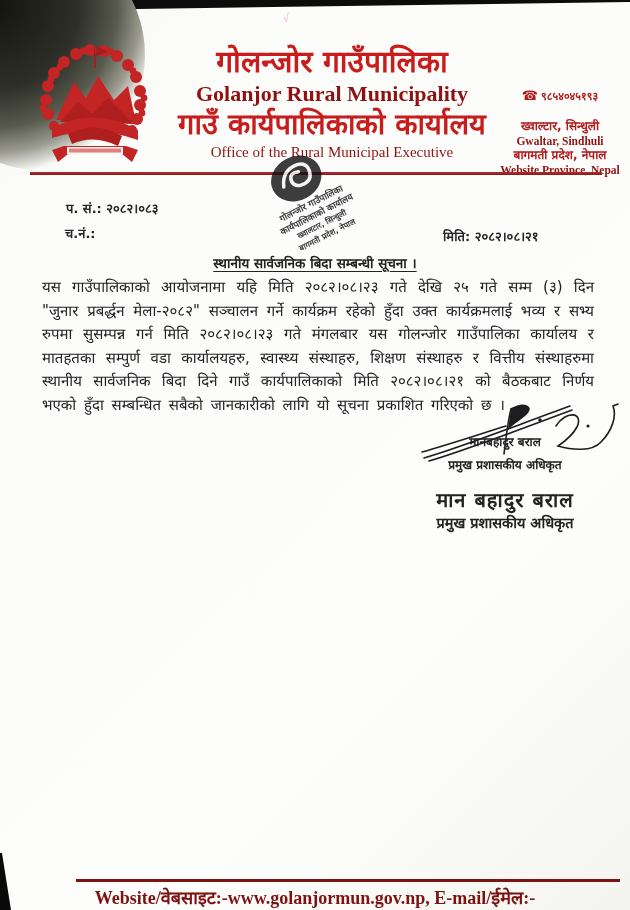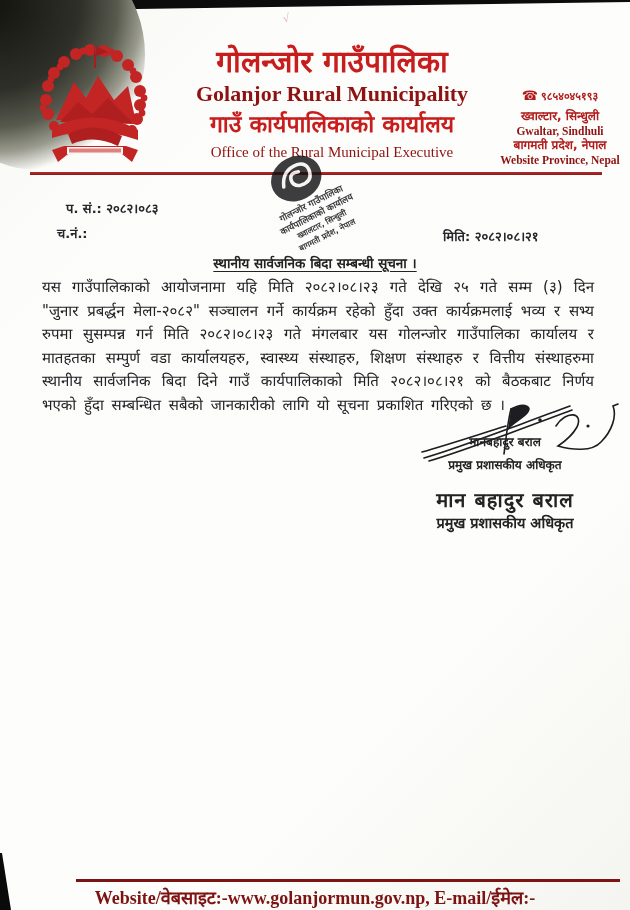--- a/index.html
+++ b/index.html
@@ -16,39 +16,39 @@
   .scan-corner{position:absolute;top:-60px;left:-70px;width:215px;height:230px;border-radius:50%;
     background:radial-gradient(circle at 30% 28%, #14140f 0%, #2e2f28 38%, #585a4e 55%, #9a9b8e 66%, rgba(250,250,247,0) 76%);}
   .scan-left-strip{position:absolute;left:0;top:853px;width:11px;height:57px;background:#0a0a0a;
     clip-path:polygon(0 0,18% 0,100% 100%,0 100%);}
   .scan-smudge{position:absolute;top:12px;left:283px;color:#d97b86;opacity:.55;font-size:11px;transform:rotate(-12deg);}
   
   .logo{position:absolute;left:34px;top:42px;width:120px;height:134px;}
   .head-center{position:absolute;left:148px;top:44px;width:368px;text-align:center;}
   .h-np1{font-size:30px;line-height:36px;font-weight:700;color:#c81d1d;letter-spacing:0px;}
   .h-en1{font-family:"Liberation Serif","DejaVu Serif",serif;font-size:22px;line-height:27px;font-weight:700;color:#8f1212;}
-  .h-np2{font-size:23px;line-height:34px;font-weight:700;color:#c81d1d;}
+  .h-np2{font-size:29px;line-height:34px;font-weight:700;color:#c81d1d;}
   .h-en2{font-family:"Liberation Serif","DejaVu Serif",serif;font-size:15px;line-height:23px;font-weight:400;color:#8f1212;}
   .head-right{position:absolute;left:493px;top:88px;width:134px;text-align:center;color:#a31616;}
-  .hr-phone{font-size:11px;font-weight:700;color:#b01b1b;margin-bottom:6px;}
+  .hr-phone{font-size:11px;font-weight:700;color:#b01b1b;margin-bottom:16px;}
   .hr-phone .ph-ic{font-size:13px;margin-right:3px;}
   .hr-np{font-size:12px;font-weight:700;color:#b01b1b;line-height:15px;}
   .hr-en{font-family:"Liberation Serif","DejaVu Serif",serif;font-size:11.5px;font-weight:700;color:#8f1212;line-height:14px;}
   .head-rule{position:absolute;left:30px;top:172px;width:572px;height:3px;
     background:linear-gradient(#b23030,#8d1717);}
   
   .stamp{position:absolute;left:238px;top:148px;width:150px;height:118px;transform:rotate(-27deg);
     opacity:.88;}
   .stamp .blob{position:absolute;left:44px;top:2px;width:58px;height:48px;}
   .stamp .slines{position:absolute;left:0;top:50px;width:150px;text-align:center;color:#1d1d22;}
   .stamp .sl{font-size:9px;font-weight:700;line-height:11.5px;white-space:nowrap;}
   .stamp .sl.small{font-size:8px;}
   
   .ref-no{position:absolute;left:66px;top:199px;font-size:13px;font-weight:700;color:#26262b;}
-  .cha-no{position:absolute;left:57px;top:224px;font-size:13px;font-weight:700;color:#26262b;}
+  .cha-no{position:absolute;left:65px;top:224px;font-size:13px;font-weight:700;color:#26262b;}
   .date-line{position:absolute;left:443px;top:227px;font-size:13px;font-weight:700;color:#26262b;}
   
   .subject{position:absolute;left:0;top:245px;width:100%;text-align:center;margin-top:8px;}
   .subject span{font-size:13.5px;font-weight:700;color:#222;text-decoration:underline;text-underline-offset:3px;}
   
   .body-text{position:absolute;left:42px;top:276px;width:552px;
     font-size:15px;line-height:23.5px;text-align:justify;color:#222226;
     font-weight:500;word-spacing:3px;}
   
   .sig-svg{position:absolute;left:420px;top:402px;}

